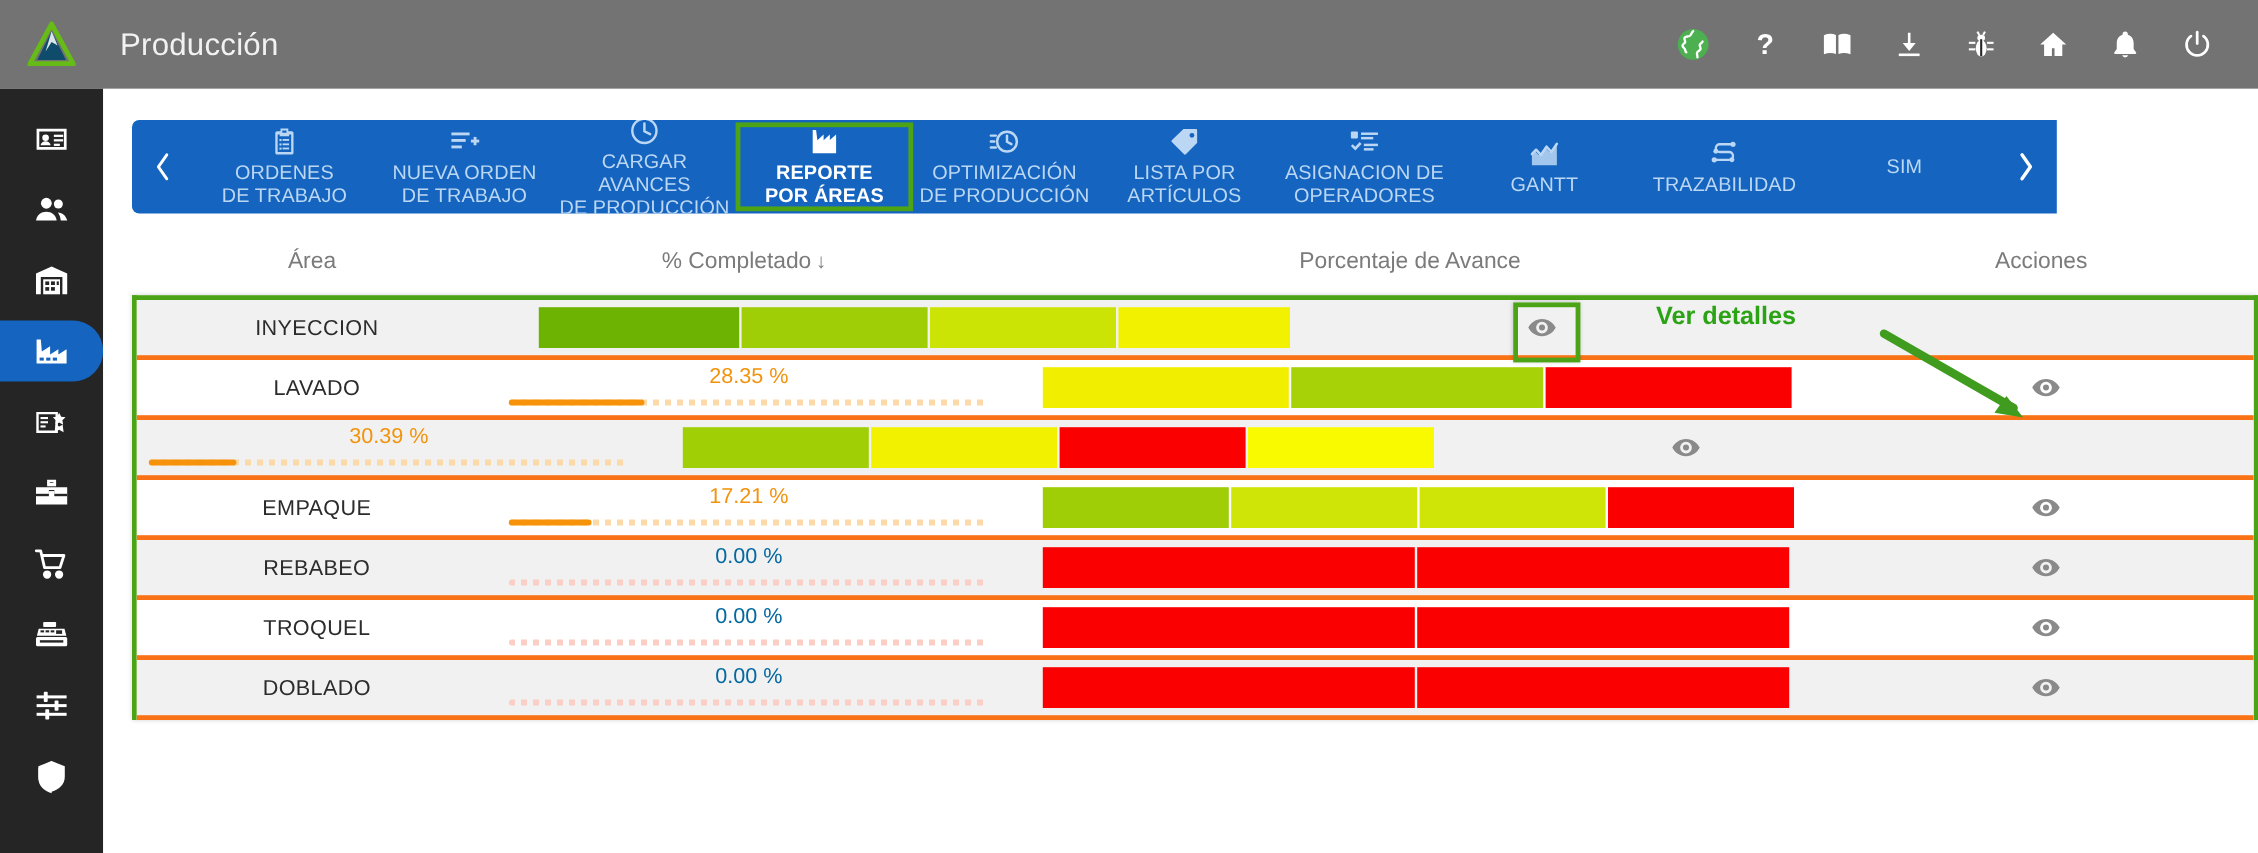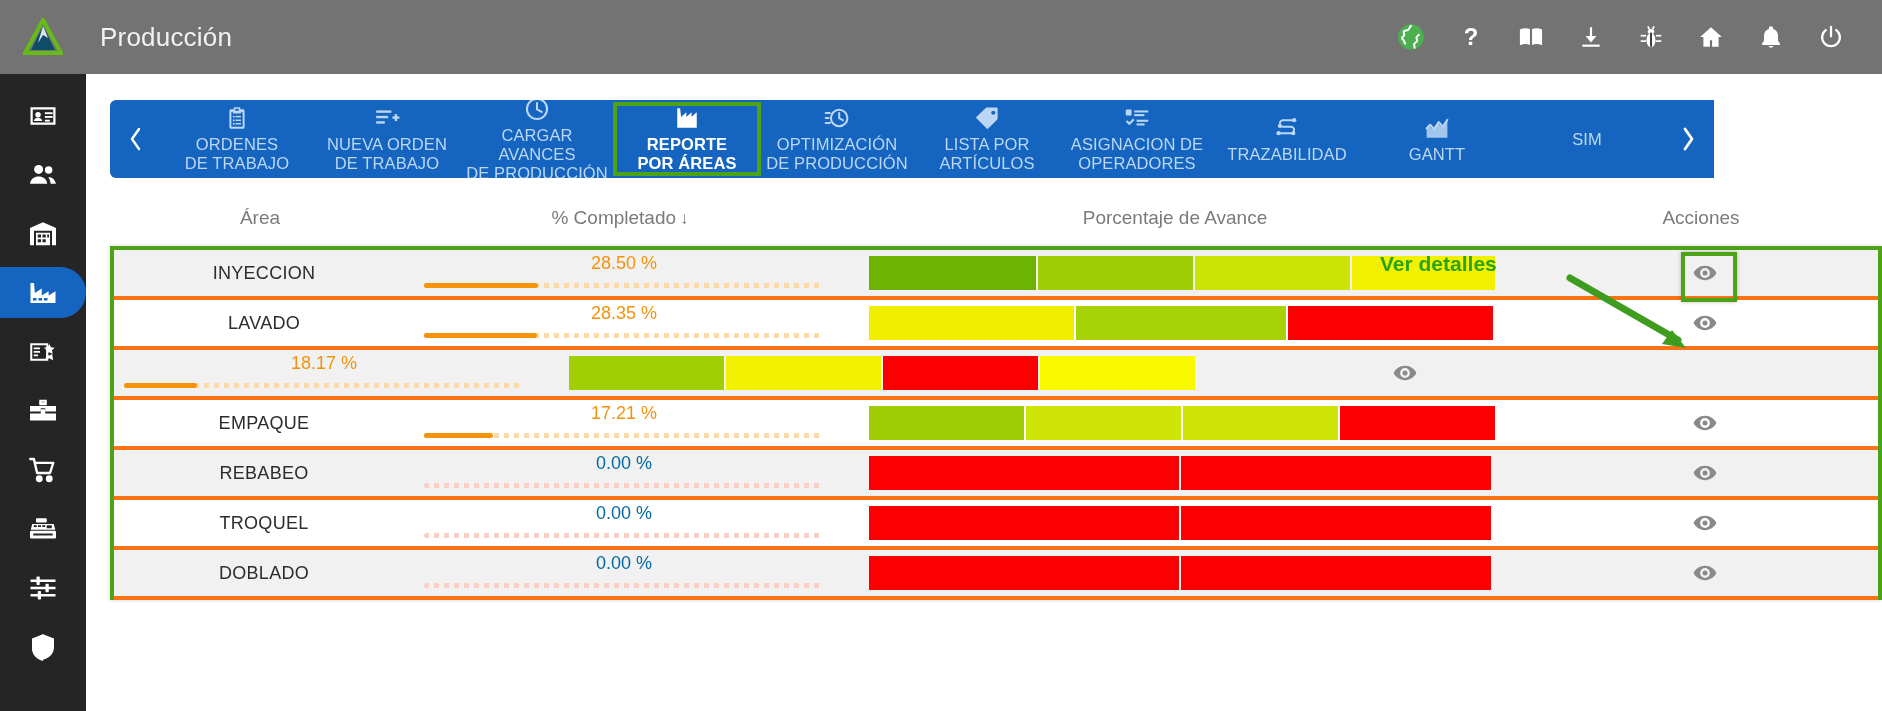--- a/index.html
+++ b/index.html
@@ -561,41 +561,41 @@
               <rect x="11.6" y="13.6" width="10.8" height="1.9"></rect>
               <rect x="11.6" y="17" width="7.4" height="1.9"></rect>
             </svg>
           </span>
           <span class="tab-label">ASIGNACION DE
 OPERADORES</span>
         </div>
 
         <div class="tab">
           <span class="tab-icon">
+            <svg width="28" height="26" viewBox="0 0 24 24" fill="currentColor">
+              <path d="M2.4 21h19.2V4.4l-5.6 6.4-3.6-3.6-4.6 6-3.2-3.2-2.2 2.4V21z" opacity="0.85"></path>
+              <polyline points="2.4,12.4 5.6,9 9.4,13.2 13.6,6.6 17.4,10.8 21.6,4.4" fill="none" stroke="currentColor" stroke-width="1.9" stroke-linejoin="round" stroke-linecap="round"></polyline>
+            </svg>
+          </span>
+          <span class="tab-label">GANTT</span>
+        </div>
+
+        <div class="tab">
+          <span class="tab-icon">
             <svg width="28" height="26" viewBox="0 0 24 24" fill="none" stroke="currentColor" stroke-width="1.8" stroke-linecap="round">
               <path d="M16.6 4.8H8.4a3 3 0 000 6h7.2a3 3 0 010 6H5.4"></path>
               <circle cx="18.6" cy="4.8" r="2" fill="currentColor" stroke="none"></circle>
               <circle cx="5.4" cy="10.2" r="1.9" fill="currentColor" stroke="none"></circle>
               <circle cx="17.8" cy="16.8" r="1.9" fill="currentColor" stroke="none"></circle>
               <circle cx="4.2" cy="16.8" r="2" fill="currentColor" stroke="none"></circle>
             </svg>
           </span>
           <span class="tab-label">TRAZABILIDAD</span>
         </div>
 
-        <div class="tab">
-          <span class="tab-icon">
-            <svg width="28" height="26" viewBox="0 0 24 24" fill="currentColor">
-              <path d="M2.4 21h19.2V4.4l-5.6 6.4-3.6-3.6-4.6 6-3.2-3.2-2.2 2.4V21z" opacity="0.85"></path>
-              <polyline points="2.4,12.4 5.6,9 9.4,13.2 13.6,6.6 17.4,10.8 21.6,4.4" fill="none" stroke="currentColor" stroke-width="1.9" stroke-linejoin="round" stroke-linecap="round"></polyline>
-            </svg>
-          </span>
-          <span class="tab-label">GANTT</span>
-        </div>
-
         <div class="tab clipped">
           <span class="tab-label">SIM</span>
         </div>
 
       </div>
 
       <div class="nav-arrow">
         <svg width="22" height="30" viewBox="0 0 22 30" fill="none" stroke="#ffffff" stroke-width="2.8" stroke-linecap="round" stroke-linejoin="round">
           <polyline points="8,5 15,15 8,25"></polyline>
         </svg>
@@ -609,27 +609,20 @@
         <div class="col-pct">
           <span>% Completado</span><span class="sort-arrow">↓</span>
         </div>
         <div class="col-adv">Porcentaje de Avance</div>
         <div class="col-acc">Acciones</div>
       </div>
 
       <div class="rows" id="rows">
           <div class="row alt">
             <div class="col-area"><span class="area-name">INYECCION</span></div>
-            <div class="pct-cell">
-              <div class="pct-value ok">28.50 %</div>
-              <div class="pbar">
-                <div class="pbar-track ok"></div>
-                <div class="pbar-fill" style="width: 28.5%;"></div>
-              </div>
-            </div>
             <div class="adv-cell">
               <div class="seg-bar">
                 <div class="seg" style="background: rgb(108, 179, 2); flex: 0 0 27%;"></div>
                 <div class="seg" style="background: rgb(159, 205, 6); flex: 0 0 25%;"></div>
                 <div class="seg" style="background: rgb(203, 228, 6); flex: 0 0 25%;"></div>
                 <div class="seg" style="background: rgb(242, 242, 0); flex: 0 0 23%;"></div>
               </div>
             </div>
             <div class="acc-cell">
               <div class="eye-btn highlight">
@@ -660,21 +653,21 @@
               <div class="eye-btn">
                 <svg width="24" height="16" viewBox="0 0 24 16" fill="currentColor">
                   <path d="M12 0.8C6.6 0.8 2.2 4.4 0.6 8c1.6 3.6 6 7.2 11.4 7.2S21.8 11.6 23.4 8C21.8 4.4 17.4 0.8 12 0.8zm0 12.1A4.9 4.9 0 1112 3.1a4.9 4.9 0 010 9.8z"></path>
                   <circle cx="12" cy="8" r="2.5"></circle>
                 </svg>
               </div>
             </div>
           </div>
           <div class="row alt">
             <div class="pct-cell">
-              <div class="pct-value ok">18.17 %</div>
+              <div class="pct-value ok">30.39 %</div>
               <div class="pbar">
                 <div class="pbar-track ok"></div>
                 <div class="pbar-fill" style="width: 18.17%;"></div>
               </div>
             </div>
             <div class="adv-cell">
               <div class="seg-bar">
                 <div class="seg" style="background: rgb(161, 207, 6); flex: 0 0 25%;"></div>
                 <div class="seg" style="background: rgb(242, 242, 0); flex: 0 0 25%;"></div>
                 <div class="seg" style="background: rgb(251, 0, 0); flex: 0 0 25%;"></div>

